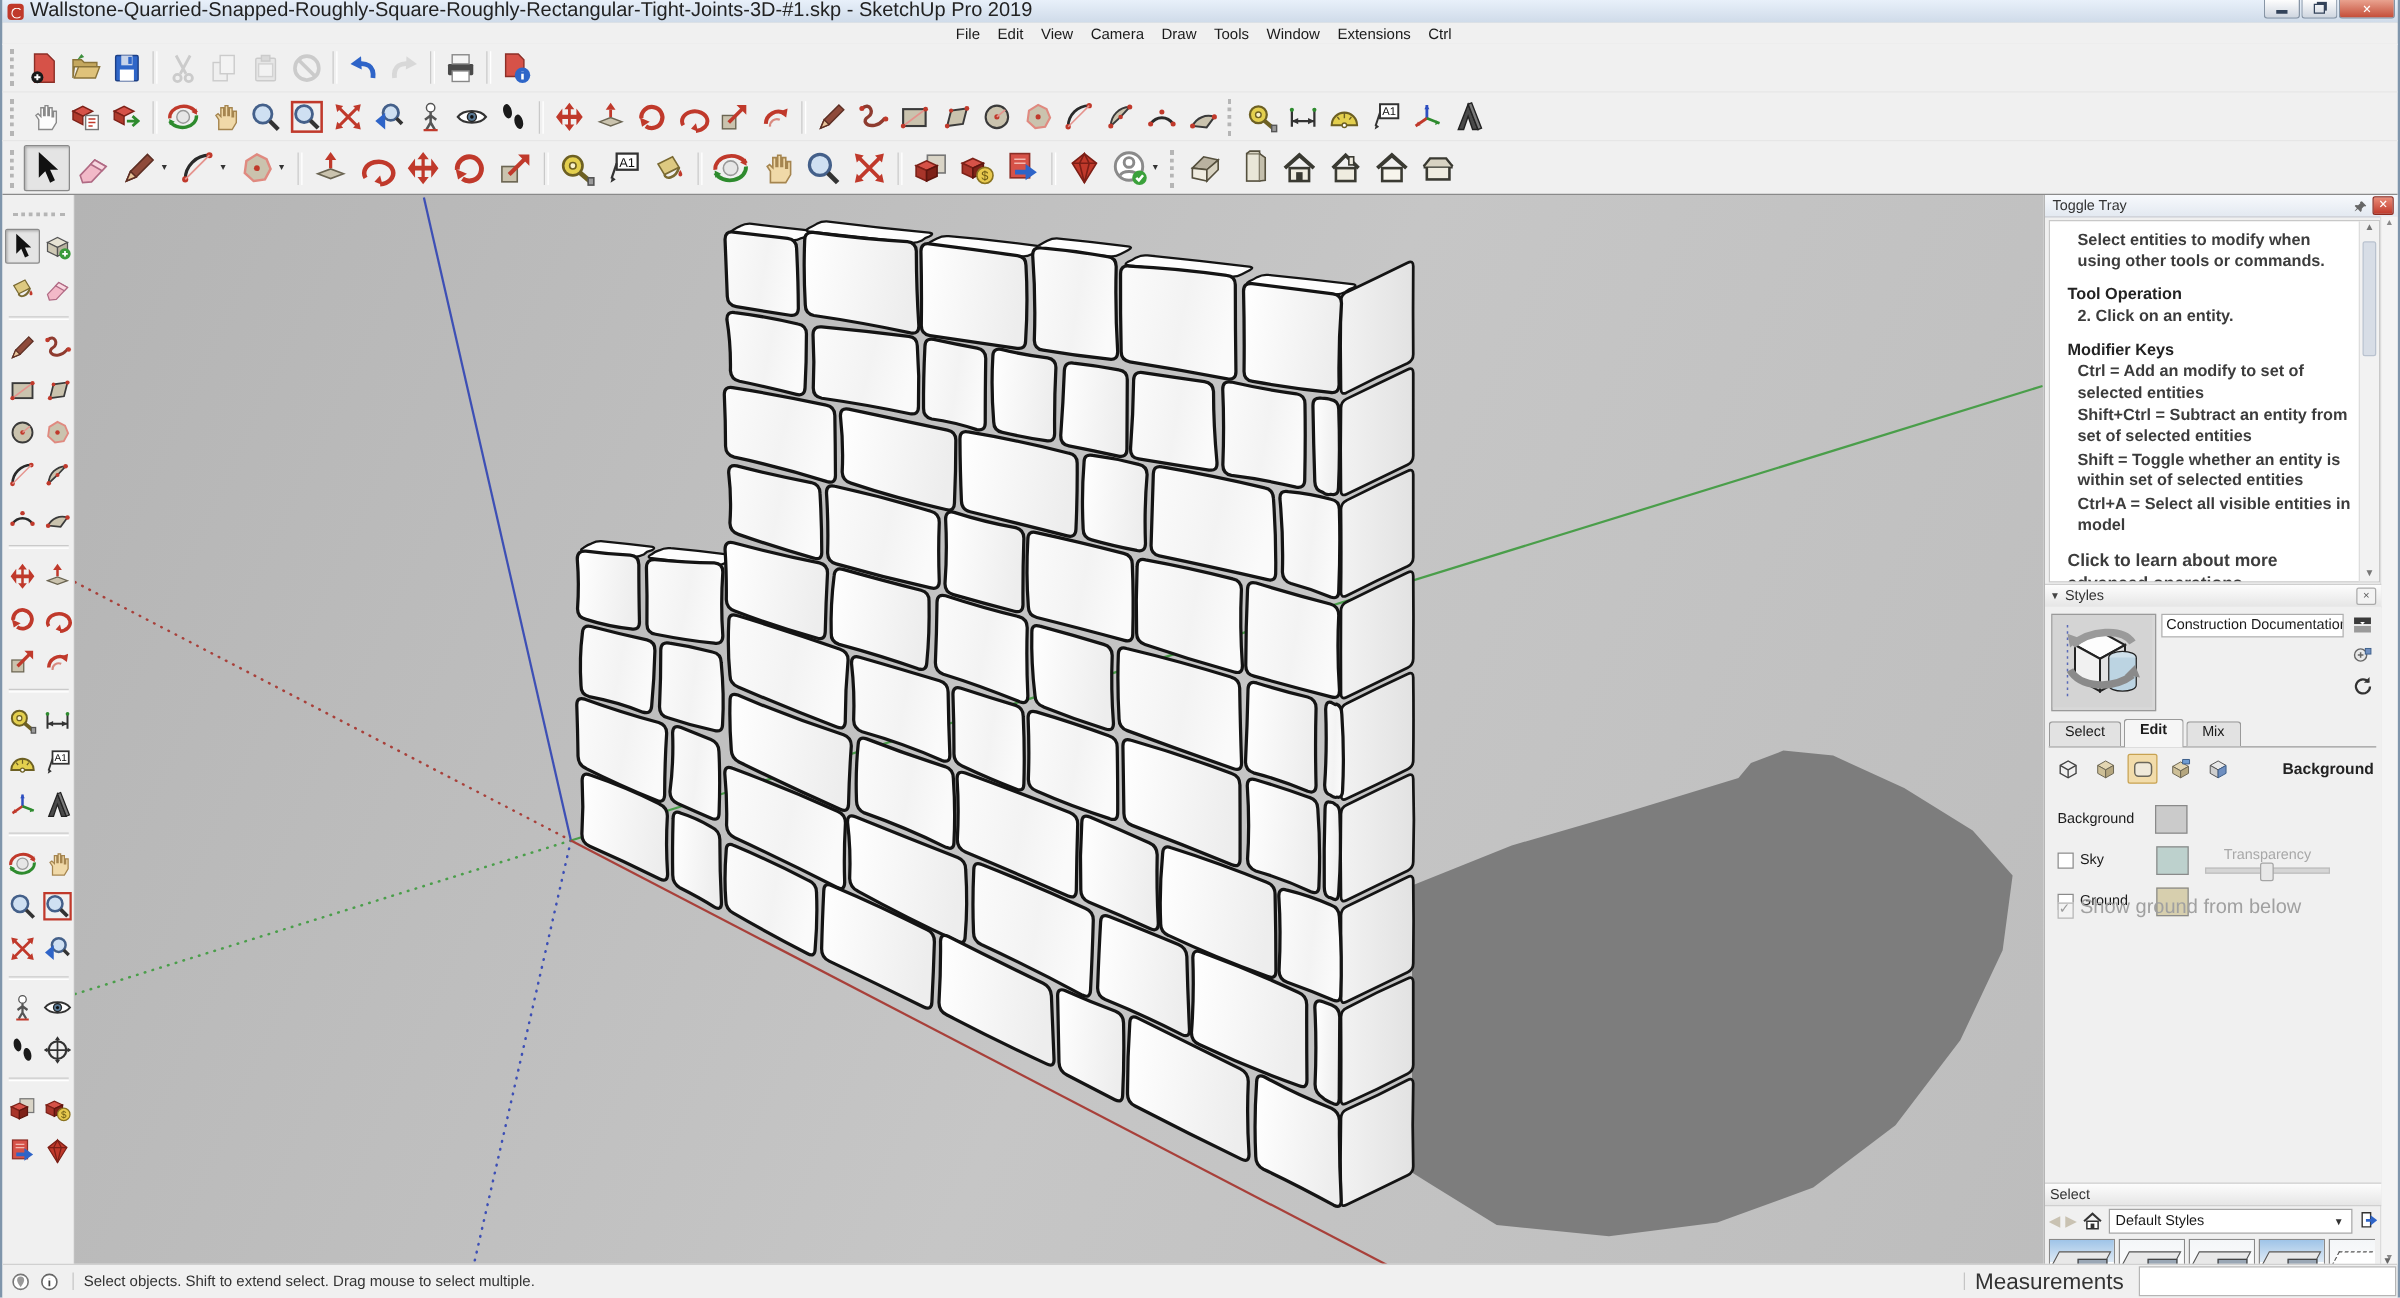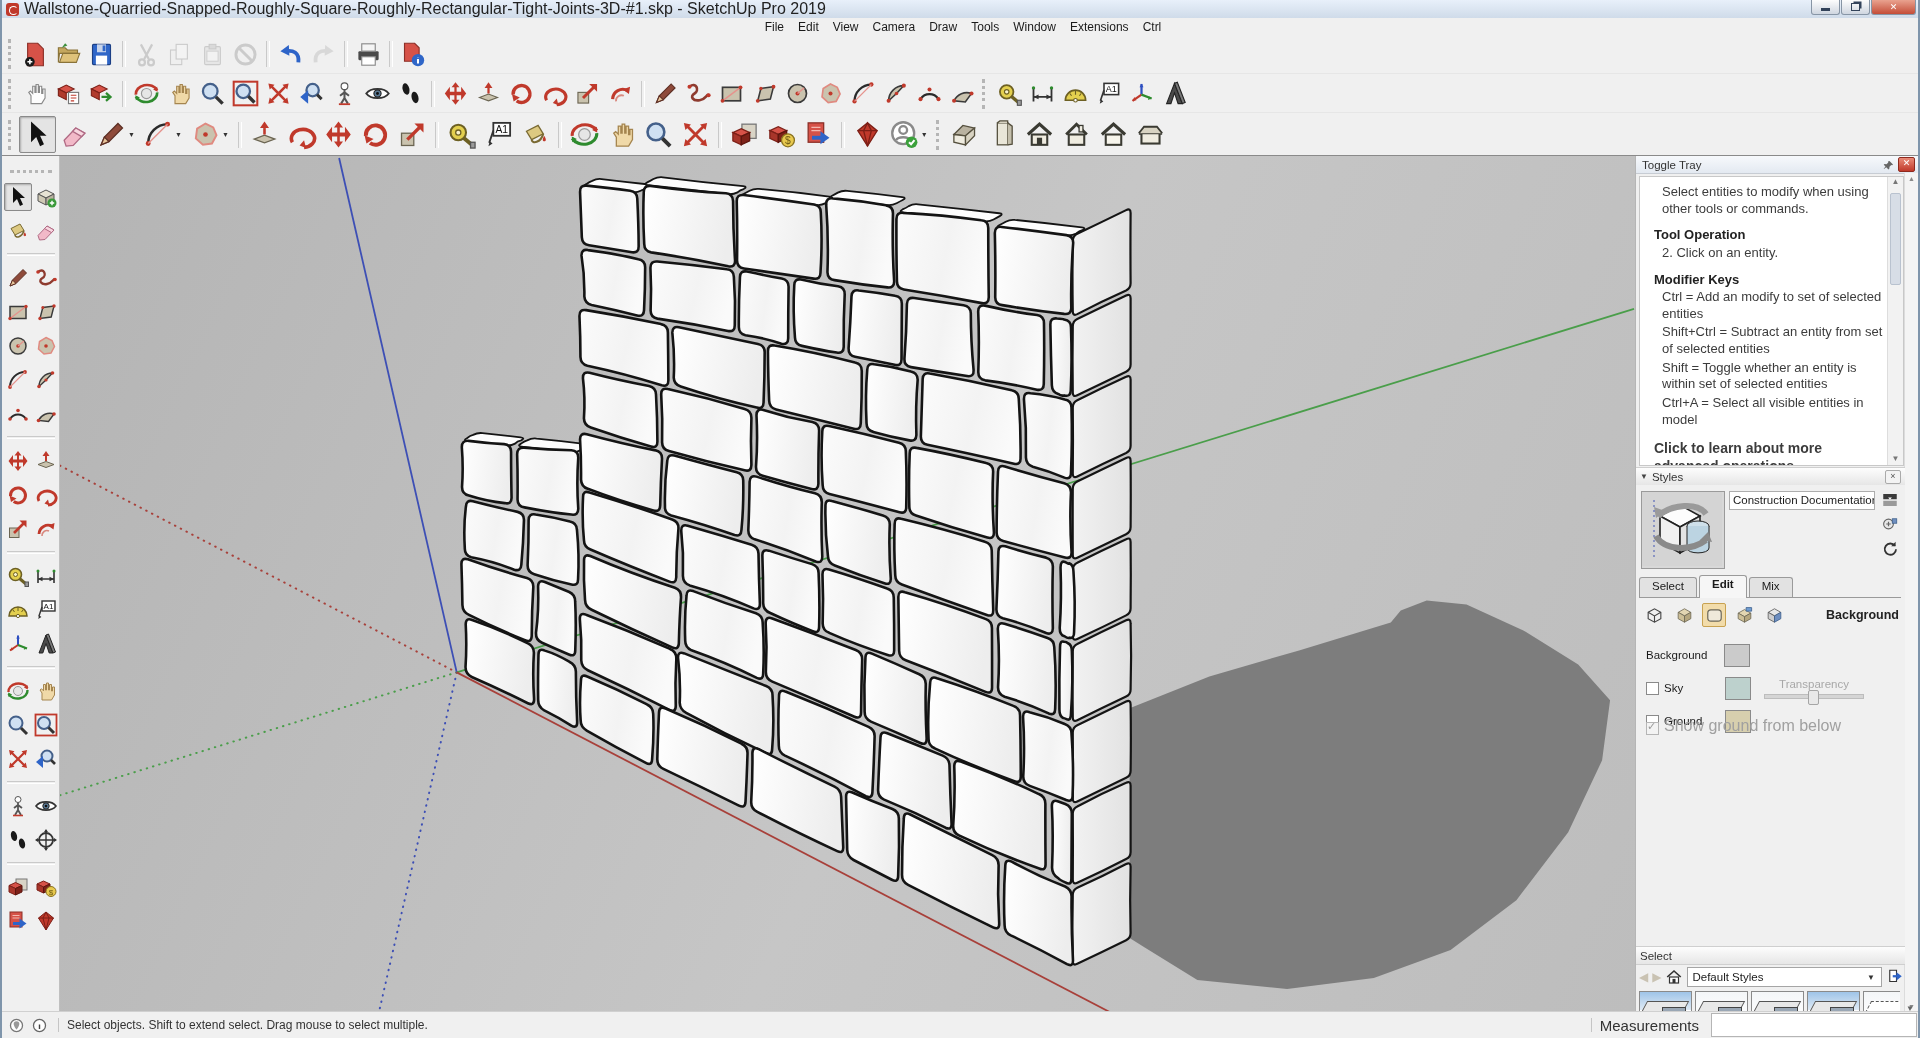--- a/index.html
+++ b/index.html
@@ -48,21 +48,21 @@
   .tray-titlebar{height:17px;background:linear-gradient(#f7f9fc,#e3e9f1);border-bottom:1px solid #c7ccd3;display:flex;align-items:center;padding:0 3px 0 6px;}
   .tray-title{flex:1;font-size:11.5px;color:#333;}
   .tray-pin{width:14px;height:13px;display:flex;align-items:center;justify-content:center;color:#555;}
   .tray-close{width:15px;height:13px;background:linear-gradient(#e98b78,#c0392b);border:1px solid #8e2a1e;border-radius:2px;color:#fff;font-size:9px;line-height:11px;text-align:center;margin-left:2px;}
   .tray-scroll{position:absolute;right:0;top:17px;bottom:0;width:13px;background:#f4f4f4;border-left:1px solid #dcdcdc;font-size:7px;color:#8a8a8a;text-align:center;}
   .tray-scroll .up{position:absolute;top:2px;left:0;right:0;}
   .tray-scroll .dn{position:absolute;bottom:2px;left:0;right:0;}
   .instructor{position:absolute;left:3px;right:14px;top:20px;height:288px;background:#fff;border:1px solid #c8c8c8;}
   .instr-body{position:absolute;left:0;top:0;right:16px;bottom:0;padding:7px 2px 0 22px;font-size:13px;line-height:1.28;color:#3c3c3c;overflow:hidden;}
   .instr-body h4{margin:10px 0 1px -8px;font-size:13px;color:#222;}
-  .instr-body p{margin:0 0 2px 0;}
+  .instr-body p{margin:0 0 2px 0;font-weight:bold;}
   .instr-more{margin-top:12px;font-size:14px;font-weight:bold;color:#3c3c3c;margin-left:-8px;}
   .v-scroll{position:absolute;right:0;top:0;bottom:0;width:15px;background:#f2f2f2;border-left:1px solid #ddd;font-size:8px;color:#777;text-align:center;}
   .v-scroll .thumb{position:absolute;left:2px;right:2px;top:16px;height:90px;background:#d7dde6;border:1px solid #b9c2cf;border-radius:2px;}
   .sec-header{position:absolute;left:0;right:13px;height:17px;background:linear-gradient(#fdfdfd,#e6e6e6);border-top:1px solid #cfcfcf;border-bottom:1px solid #cfcfcf;display:flex;align-items:center;padding:0 4px;font-size:11.5px;color:#333;}
   .sec-header .tri{font-size:8px;margin-right:4px;color:#444;}
   .sec-header .x-btn{margin-left:auto;width:14px;height:12px;border:1px solid #aaa;background:#f3f3f3;border-radius:2px;font-size:9px;line-height:10px;text-align:center;color:#555;}
   .styles-header{top:311px;}
   .styles-body{position:absolute;left:0;right:13px;top:329px;height:465px;background:#f0f0f0;}
   .style-thumb{position:absolute;left:5px;top:6px;width:82px;height:76px;background:#d8d8d8;border:1px solid #9a9a9a;}
   .style-name{position:absolute;left:93px;top:6px;right:30px;height:17px;background:#fff;border:1px solid #adadad;font-size:11.5px;line-height:17px;padding:0 3px;white-space:nowrap;overflow:hidden;}
@@ -101,21 +101,21 @@
   .sthumb .slab{position:absolute;left:4px;top:9px;width:40px;height:10px;background:#e8e8e8;border:1px solid #555;transform:skewX(-28deg);}
   .sthumb .slab2{position:absolute;left:22px;top:15px;width:22px;height:11px;background:#9aa7b5;border:1px solid #444;}
   .sthumb.sketchy .slab{background:#fff;border-style:dashed;}
   .thumbs-caret{position:absolute;right:4px;top:848px;font-size:8px;color:#666;}
   
   .statusbar{position:absolute;left:0;right:0;bottom:0;height:26px;background:#f0f0f0;border-top:1px solid #d0d0d0;display:flex;align-items:center;padding-left:6px;}
   .status-ico{width:17px;height:17px;margin-right:6px;}
   .status-sep{width:1px;height:14px;background:#c5c5c5;margin:0 8px 0 4px;}
   .status-msg{font-size:12px;color:#333;}
   .meas-zone{position:absolute;right:0;bottom:0;height:26px;display:flex;align-items:center;}
-  .meas-label{font-size:15px;color:#333;margin-right:12px;}
+  .meas-label{font-size:18px;color:#333;margin-right:12px;}
   .meas-input{width:200px;height:20px;background:#fff;border:1px solid #b5b5b5;margin-right:1px;}
   .hidden-defs{position:absolute;width:0;height:0;overflow:hidden;}
 </style>
 </head>
 <body>
 
 <svg class="hidden-defs" aria-hidden="true">
     <defs>
 <symbol id="s-select" viewBox="0 0 24 24">
         <path d="M7 2v16l4-4 3 7 3-1.5-3-6.5h5z" fill="#111"></path>

